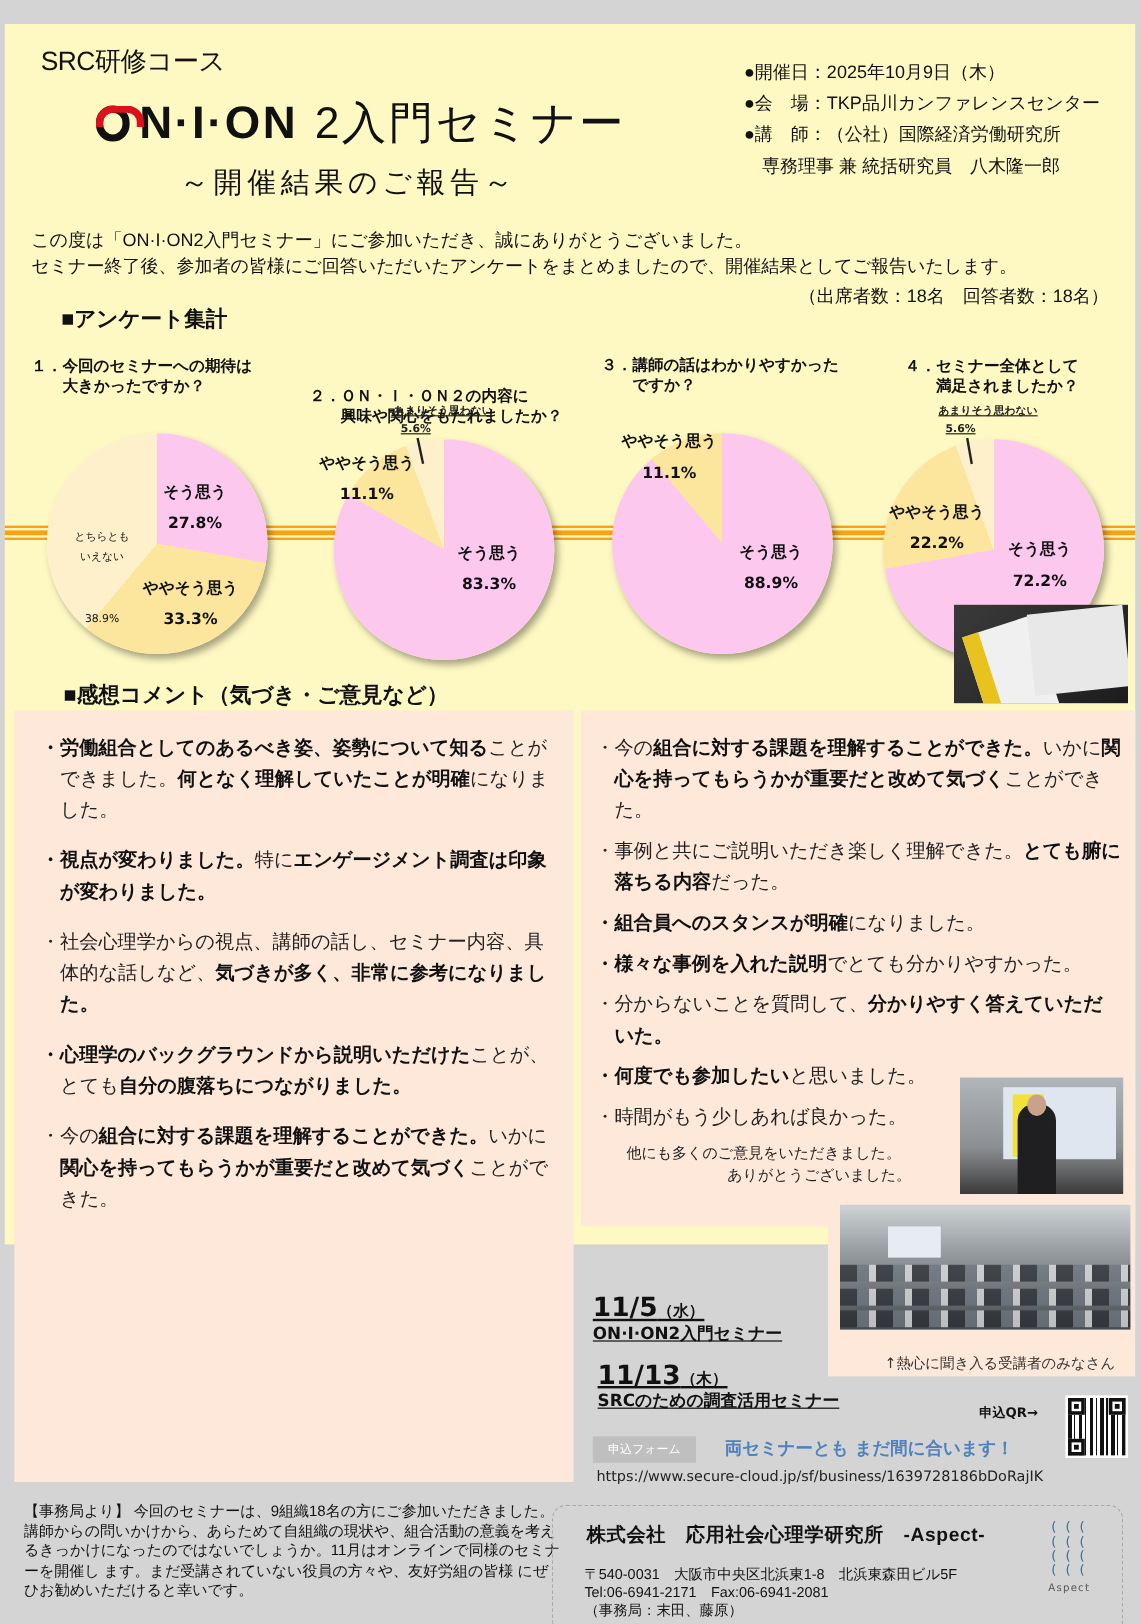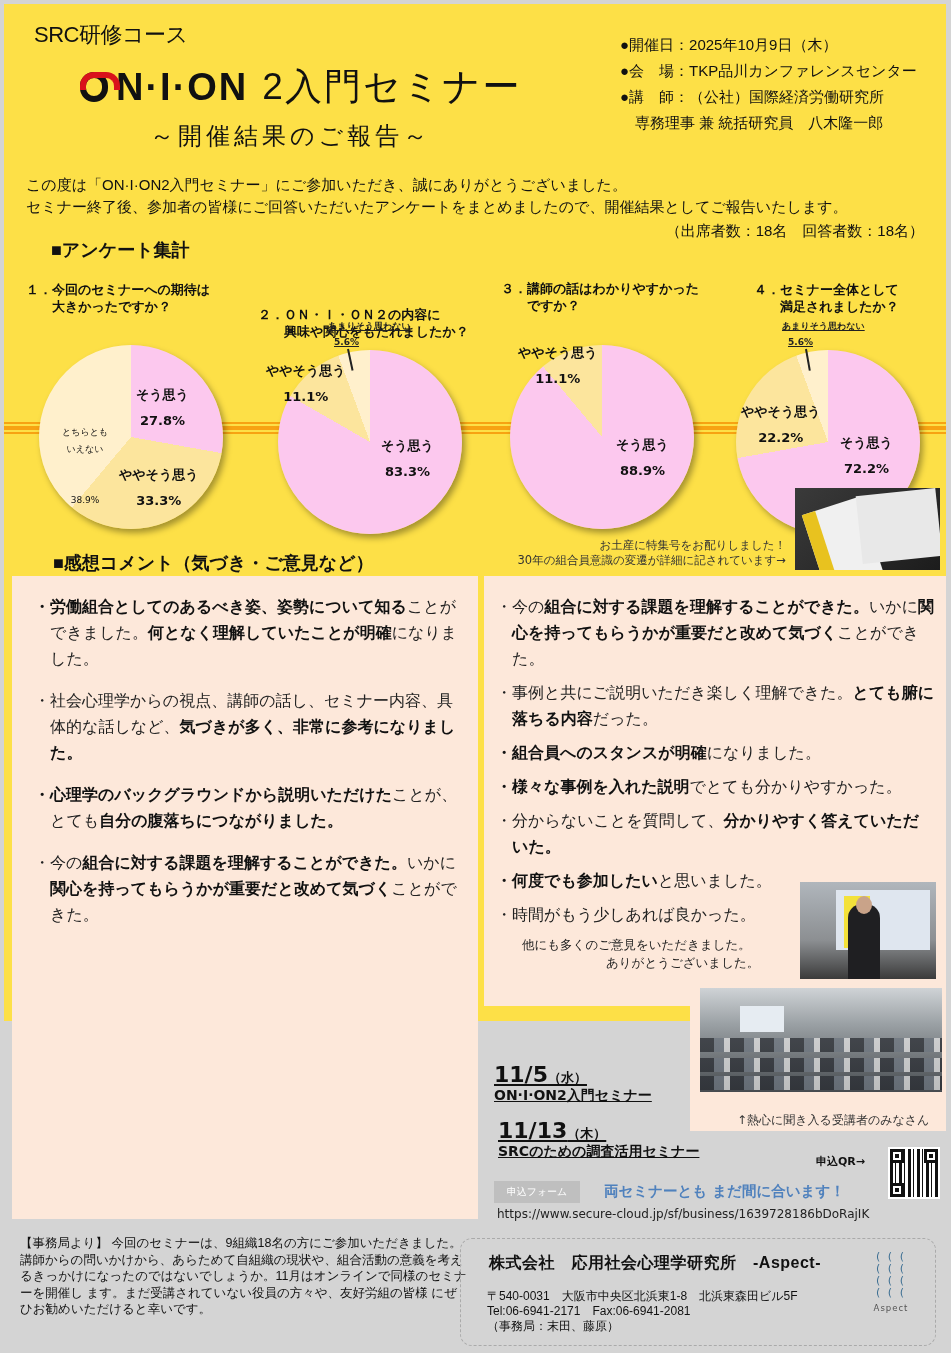--- a/index.html
+++ b/index.html
@@ -1,18 +1,18 @@
 <!DOCTYPE html>
 <html><head>
 <meta charset="utf-8">
 <style>
   * { box-sizing: border-box; margin: 0; padding: 0; }
   html, body { width: 951px; height: 1353px; background: #d4d4d4; overflow: hidden; }
   body { font-family: "DejaVu Sans", "Liberation Sans", sans-serif; color: #111; }
-  .page { position: absolute; left: 4px; top: 4px; width: 942px; height: 1017px; background: #fde047; }
+  .page { position: absolute; left: 4px; top: 20px; width: 942px; height: 1017px; background: #fef9c3; }
 
   .abs { position: absolute; }
 
   
   .src-title { left: 30px; top: 16px; font-size: 22px; letter-spacing: -0.5px; font-family: "Liberation Sans", sans-serif; }
   .main-title { left: 76px; top: 58px; font-size: 38px; font-weight: bold; display: flex; align-items: center; letter-spacing: 2px; font-family: "Liberation Sans", sans-serif; }
   .onion-o { display: inline-block; width: 28px; height: 30px; border: 6px solid #111; border-radius: 14px 14px 14px 14px; position: relative; margin-right: 8px; }
   .onion-o::before { content: ""; position: absolute; left: -6px; top: -6px; width: 28px; height: 12px; border-top: 6px solid #d9121b; border-left: 6px solid #d9121b; border-right: 6px solid #d9121b; border-radius: 14px 14px 0 0; }
   .main-title .rest { font-weight: bold; }
   .main-title .seminar { margin-left: 14px; font-weight: normal; font-size: 37px; }
@@ -180,29 +180,26 @@
   </div>
   <div class="pie-text" style="left:836px;top:426px;font-size:13px;line-height:26px;">
     <div>そう思う</div>
     <div>72.2%</div>
   </div>
 
   <div class="abs photo photo-mag">
     <div class="mag1"></div>
       <div class="mag2"></div>
   </div>
-  <div class="abs" style="right:160px;top:534px;text-align:right;font-size:11.5px;line-height:15px;color:#333;">
-    <div>お土産に特集号をお配りしました！</div>
-    <div>30年の組合員意識の変遷が詳細に記されています→</div>
-  </div>
 
   <div class="abs section-h sec-comments">■感想コメント（気づき・ご意見など）</div>
 
   <div class="abs cbox cleft" id="cleft">
       <div class="item"><b>・労働組合としてのあるべき姿、姿勢について知る</b><span>ことができました。</span><b>何となく理解していたことが明確</b><span>になりました。</span></div>
+      <div class="item"><b>・視点が変わりました。</b><span>特に</span><b>エンゲージメント調査は印象が変わりました。</b></div>
       <div class="item"><span>・社会心理学からの視点、講師の話し、セミナー内容、具体的な話しなど、</span><b>気づきが多く、非常に参考になりました。</b></div>
       <div class="item"><b>・心理学のバックグラウンドから説明いただけた</b><span>ことが、とても</span><b>自分の腹落ちにつながりました。</b></div>
       <div class="item"><span>・今の</span><b>組合に対する課題を理解することができた。</b><span>いかに</span><b>関心を持ってもらうかが重要だと改めて気づく</b><span>ことができた。</span></div>
     </div>
   <div class="abs cbox audience-box"></div>
   <div class="abs cbox cright">
     <div id="cright">
         <div class="item"><span>・今の</span><b>組合に対する課題を理解することができた。</b><span>いかに</span><b>関心を持ってもらうかが重要だと改めて気づく</b><span>ことができた。</span></div>
         <div class="item"><span>・事例と共にご説明いただき楽しく理解できた。</span><b>とても腑に落ちる内容</b><span>だった。</span></div>
         <div class="item"><b>・組合員へのスタンスが明確</b><span>になりました。</span></div>

